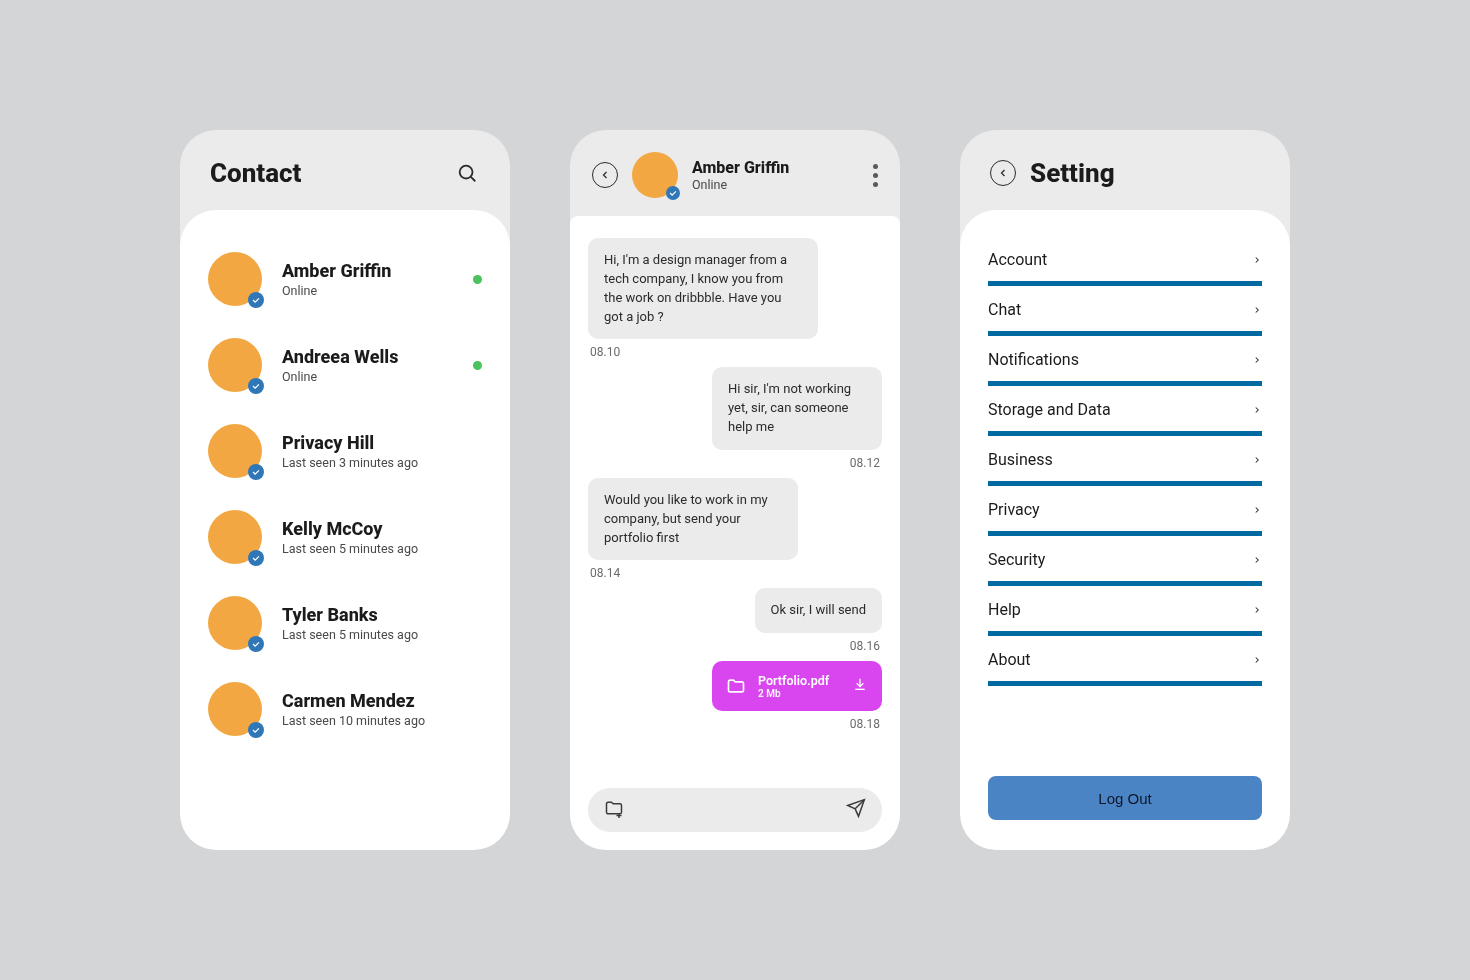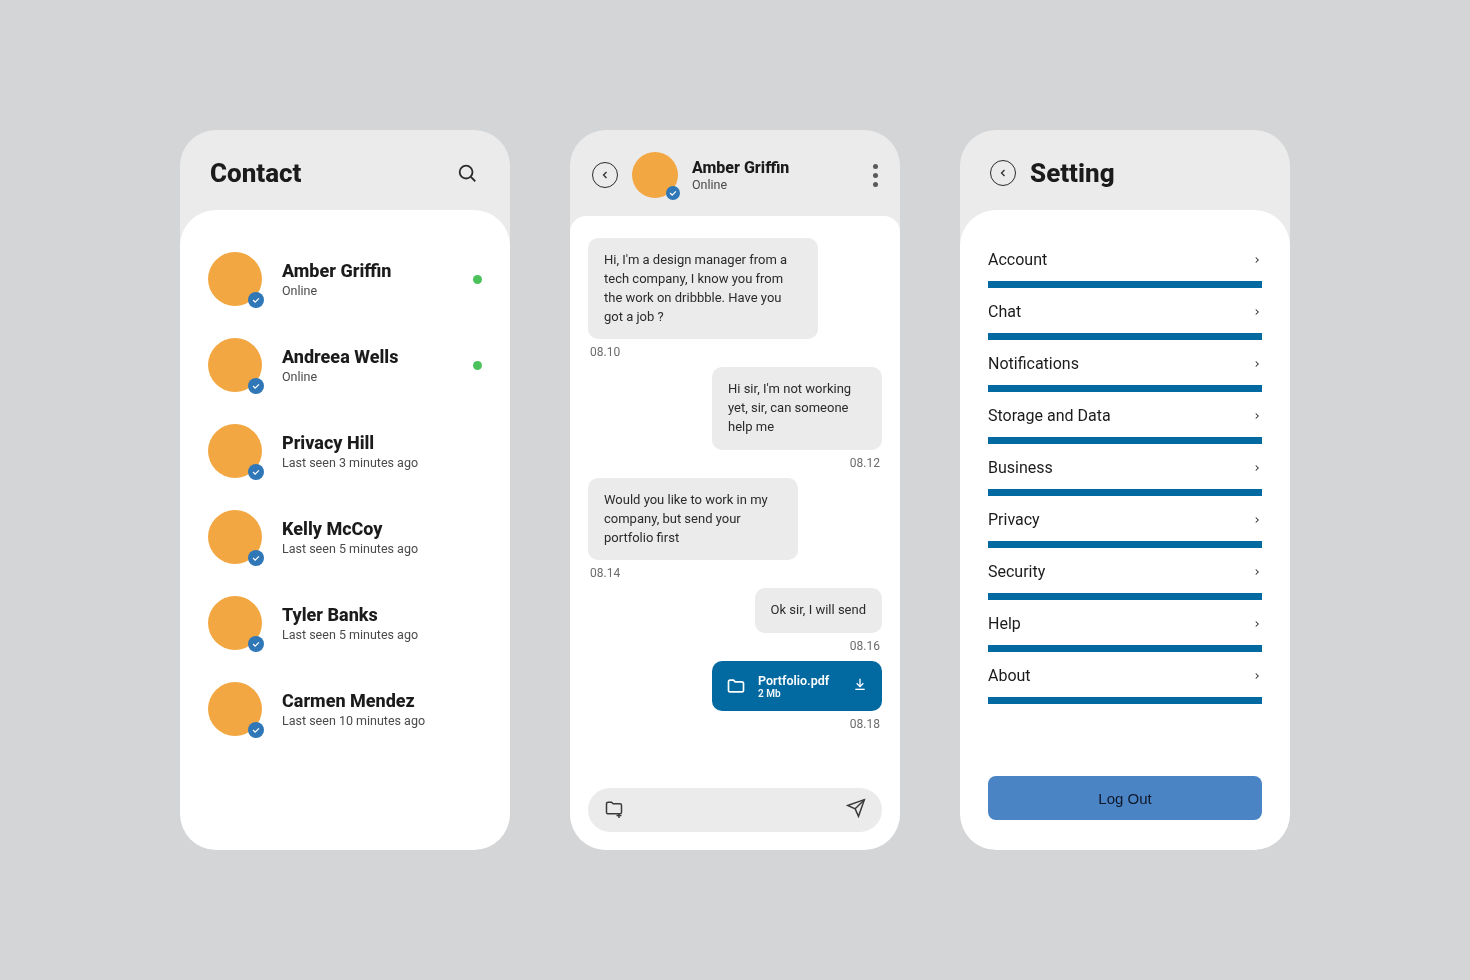--- a/index.html
+++ b/index.html
@@ -80,55 +80,55 @@
   .chat-header {
     padding: 22px 22px 18px 22px;
     display:flex; align-items:center; gap:14px;
   }
   .chat-header .who { flex:1; display:flex; align-items:center; gap:14px; }
   .chat-header .name { font-size:16px; font-weight:800; color:#1b1b1b; }
   .chat-header .sub { font-size:12.5px; color:#4a4a4a; }
   .more-dots { display:flex; flex-direction:column; gap:4px; cursor:pointer; }
   .more-dots span { width:5px; height:5px; border-radius:50%; background:#5a5a5a; }
   .chat-body {
-    flex:1; background:#fff; border-radius:16px;
+    flex:1; background:#fff; border-radius:8px;
     padding: 22px 18px 18px 18px; display:flex; flex-direction:column;
   }
   .msg-row { display:flex; flex-direction:column; margin-bottom:8px; }
   .msg-row.left { align-items:flex-start; }
   .msg-row.right { align-items:flex-end; }
   .bubble {
     max-width: 230px;
     background:#ebebeb;
     border-radius:10px;
     padding:13px 16px;
     font-size:13px; line-height:1.45; color:#2b2b2b;
   }
   .ts { font-size:12px; color:#6b6b6b; margin-top:6px; }
   .msg-row.left .ts { margin-left:2px; }
   .msg-row.right .ts { margin-right:2px; }
   .file-bubble {
-    background:#0369a1; color:#fff; border-radius:10px;
+    background:#d946ef; color:#fff; border-radius:10px;
     padding:12px 14px; display:flex; align-items:center; gap:12px;
     width:170px;
   }
   .file-bubble .fname { font-size:12.5px; font-weight:600; }
   .file-bubble .fsize { font-size:10px; font-weight:600; opacity:0.95; }
   .file-bubble .dl { margin-left:auto; }
   .input-bar {
     margin-top:auto;
     background:#ebebeb; border-radius:100px; height:44px;
     display:flex; align-items:center; padding:0 16px; gap:12px;
   }
   .input-bar .spacer { flex:1; }
   
   .setting-item {
     display:flex; align-items:center; justify-content:space-between;
     padding:14px 0 12px 0;
-    border-bottom:7px solid #0369a1;
+    border-bottom:5px solid #0369a1;
     cursor:pointer;
   }
   .setting-item .lbl { font-size:16px; color:#1b1b1b; }
   .logout-btn {
     margin-top:auto;
     background:#4a84c4; color:#0f172a; border:none; border-radius:8px;
     height:44px; font-size:15px; cursor:pointer;
   }
 </style>
 </head>

